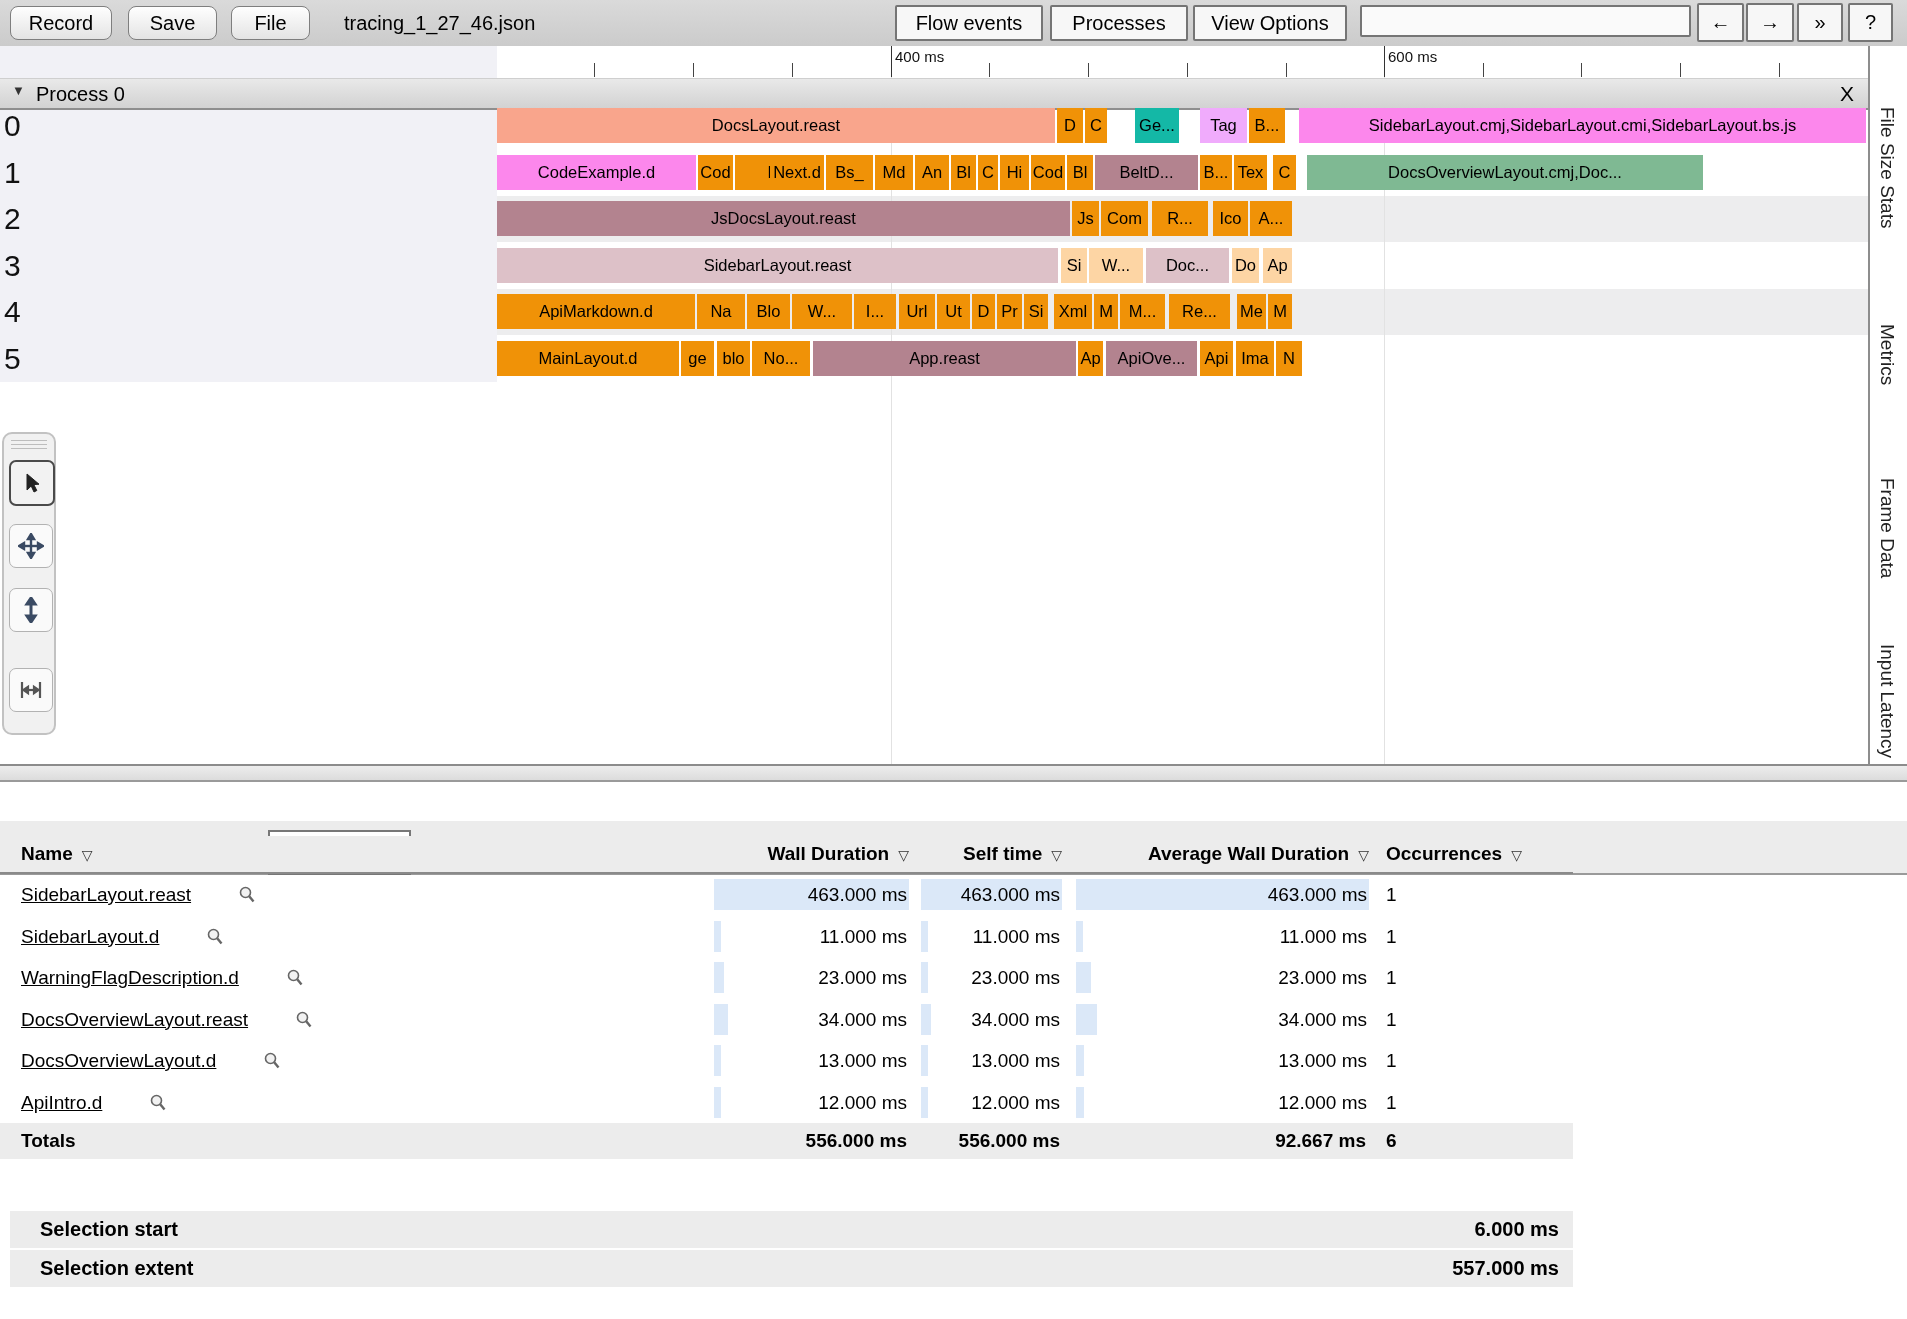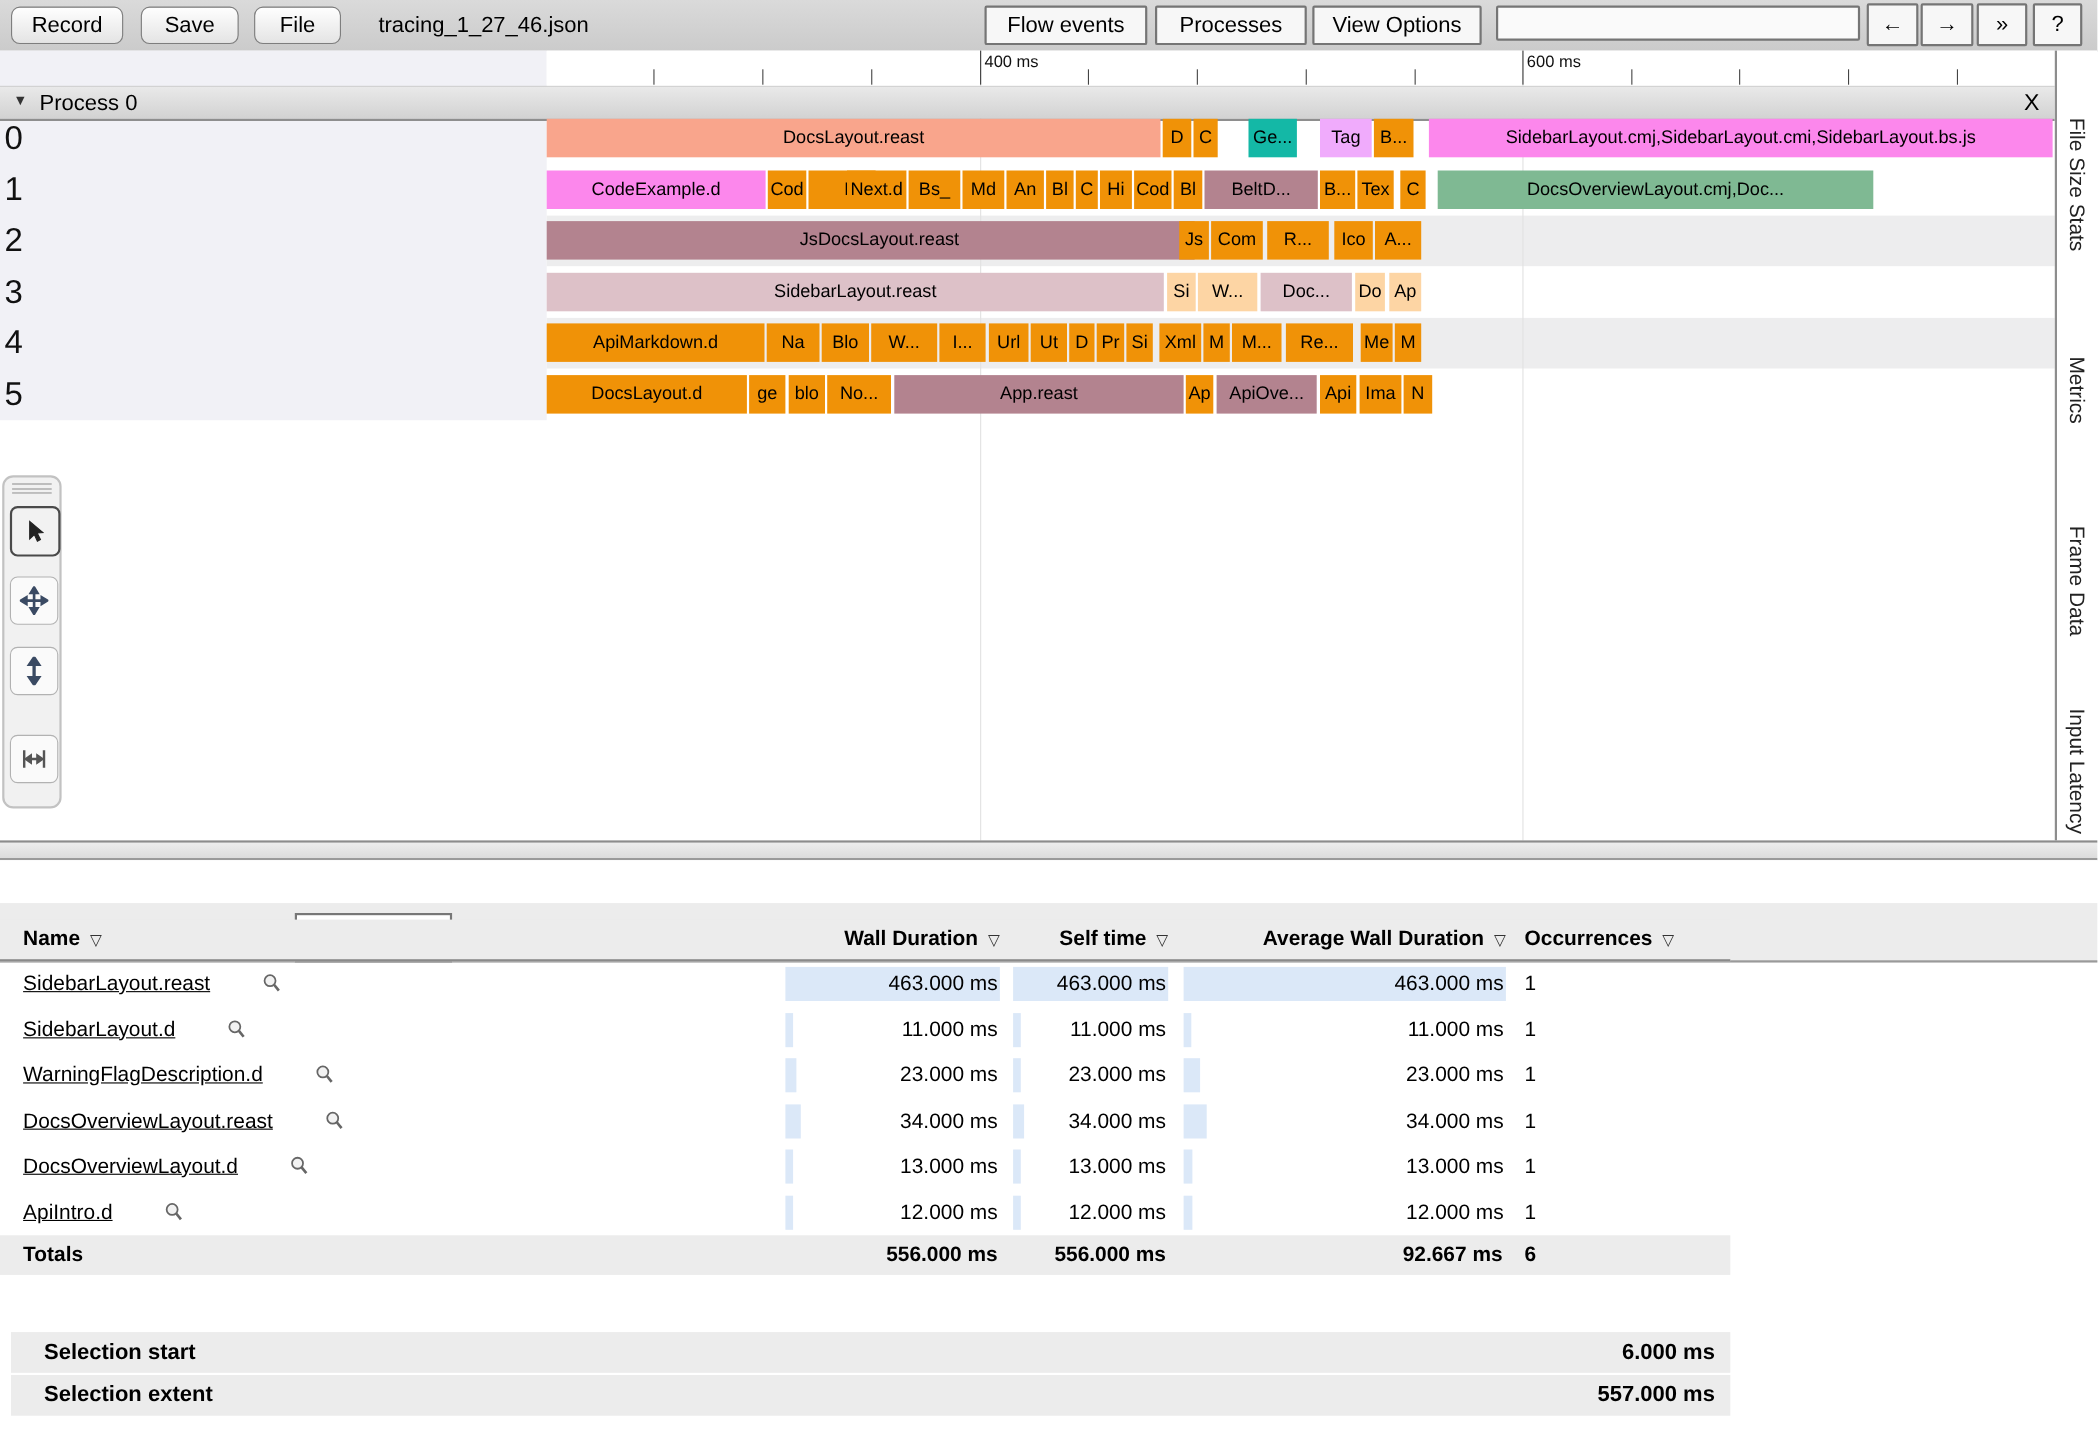--- a/index.html
+++ b/index.html
@@ -148,21 +148,21 @@
         <div class="slice" style="left: 951px; width: 25px; top: 108.5px; background: rgb(240, 146, 7);">Bl</div>
         <div class="slice" style="left: 978px; width: 20px; top: 108.5px; background: rgb(240, 146, 7);">C</div>
         <div class="slice" style="left: 1000px; width: 29px; top: 108.5px; background: rgb(240, 146, 7);">Hi</div>
         <div class="slice" style="left: 1031px; width: 34px; top: 108.5px; background: rgb(240, 146, 7);">Cod</div>
         <div class="slice" style="left: 1067px; width: 26px; top: 108.5px; background: rgb(240, 146, 7);">Bl</div>
         <div class="slice" style="left: 1095px; width: 103px; top: 108.5px; background: rgb(179, 131, 143);">BeltD...</div>
         <div class="slice" style="left: 1200px; width: 32px; top: 108.5px; background: rgb(240, 146, 7);">B...</div>
         <div class="slice" style="left: 1234px; width: 33px; top: 108.5px; background: rgb(240, 146, 7);">Tex</div>
         <div class="slice" style="left: 1273px; width: 23px; top: 108.5px; background: rgb(240, 146, 7);">C</div>
         <div class="slice" style="left: 1307px; width: 396px; top: 108.5px; background: rgb(127, 185, 147); text-align: center;">DocsOverviewLayout.cmj,Doc...</div>
-        <div class="slice" style="left: 497px; width: 573px; top: 155px; background: rgb(179, 131, 143); padding-left: 16px;">JsDocsLayout.reast</div>
+        <div class="slice" style="left: 497px; width: 573px; top: 155px; background: rgb(179, 131, 143);">JsDocsLayout.reast</div>
         <div class="slice" style="left: 1072px; width: 27px; top: 155px; background: rgb(240, 146, 7);">Js</div>
         <div class="slice" style="left: 1101px; width: 47px; top: 155px; background: rgb(240, 146, 7);">Com</div>
         <div class="slice" style="left: 1152px; width: 56px; top: 155px; background: rgb(240, 146, 7);">R...</div>
         <div class="slice" style="left: 1213px; width: 35px; top: 155px; background: rgb(240, 146, 7);">Ico</div>
         <div class="slice" style="left: 1250px; width: 42px; top: 155px; background: rgb(240, 146, 7);">A...</div>
         <div class="slice" style="left: 497px; width: 561px; top: 201.5px; background: rgb(221, 193, 200);">SidebarLayout.reast</div>
         <div class="slice" style="left: 1061px; width: 26px; top: 201.5px; background: rgb(253, 213, 164);">Si</div>
         <div class="slice" style="left: 1089px; width: 54px; top: 201.5px; background: rgb(253, 213, 164);">W...</div>
         <div class="slice" style="left: 1146px; width: 83px; top: 201.5px; background: rgb(221, 193, 200);">Doc...</div>
         <div class="slice" style="left: 1232px; width: 27px; top: 201.5px; background: rgb(253, 213, 164);">Do</div>
@@ -176,21 +176,21 @@
         <div class="slice" style="left: 937px; width: 33px; top: 248px; background: rgb(240, 146, 7);">Ut</div>
         <div class="slice" style="left: 972px; width: 23px; top: 248px; background: rgb(240, 146, 7);">D</div>
         <div class="slice" style="left: 997px; width: 25px; top: 248px; background: rgb(240, 146, 7);">Pr</div>
         <div class="slice" style="left: 1024px; width: 24px; top: 248px; background: rgb(240, 146, 7);">Si</div>
         <div class="slice" style="left: 1054px; width: 38px; top: 248px; background: rgb(240, 146, 7);">Xml</div>
         <div class="slice" style="left: 1094px; width: 24px; top: 248px; background: rgb(240, 146, 7);">M</div>
         <div class="slice" style="left: 1120px; width: 45px; top: 248px; background: rgb(240, 146, 7);">M...</div>
         <div class="slice" style="left: 1169px; width: 61px; top: 248px; background: rgb(240, 146, 7);">Re...</div>
         <div class="slice" style="left: 1237px; width: 29px; top: 248px; background: rgb(240, 146, 7);">Me</div>
         <div class="slice" style="left: 1268px; width: 24px; top: 248px; background: rgb(240, 146, 7);">M</div>
-        <div class="slice" style="left: 497px; width: 182px; top: 294.5px; background: rgb(240, 146, 7);">DocsLayout.d</div>
+        <div class="slice" style="left: 497px; width: 182px; top: 294.5px; background: rgb(240, 146, 7);">MainLayout.d</div>
         <div class="slice" style="left: 681px; width: 33px; top: 294.5px; background: rgb(240, 146, 7);">ge</div>
         <div class="slice" style="left: 717px; width: 33px; top: 294.5px; background: rgb(240, 146, 7);">blo</div>
         <div class="slice" style="left: 752px; width: 58px; top: 294.5px; background: rgb(240, 146, 7);">No...</div>
         <div class="slice" style="left: 813px; width: 263px; top: 294.5px; background: rgb(179, 131, 143);">App.reast</div>
         <div class="slice" style="left: 1078px; width: 25px; top: 294.5px; background: rgb(240, 146, 7);">Ap</div>
         <div class="slice" style="left: 1106px; width: 91px; top: 294.5px; background: rgb(179, 131, 143);">ApiOve...</div>
         <div class="slice" style="left: 1200px; width: 33px; top: 294.5px; background: rgb(240, 146, 7);">Api</div>
         <div class="slice" style="left: 1236px; width: 38px; top: 294.5px; background: rgb(240, 146, 7);">Ima</div>
         <div class="slice" style="left: 1276px; width: 26px; top: 294.5px; background: rgb(240, 146, 7);">N</div>
       </div>

